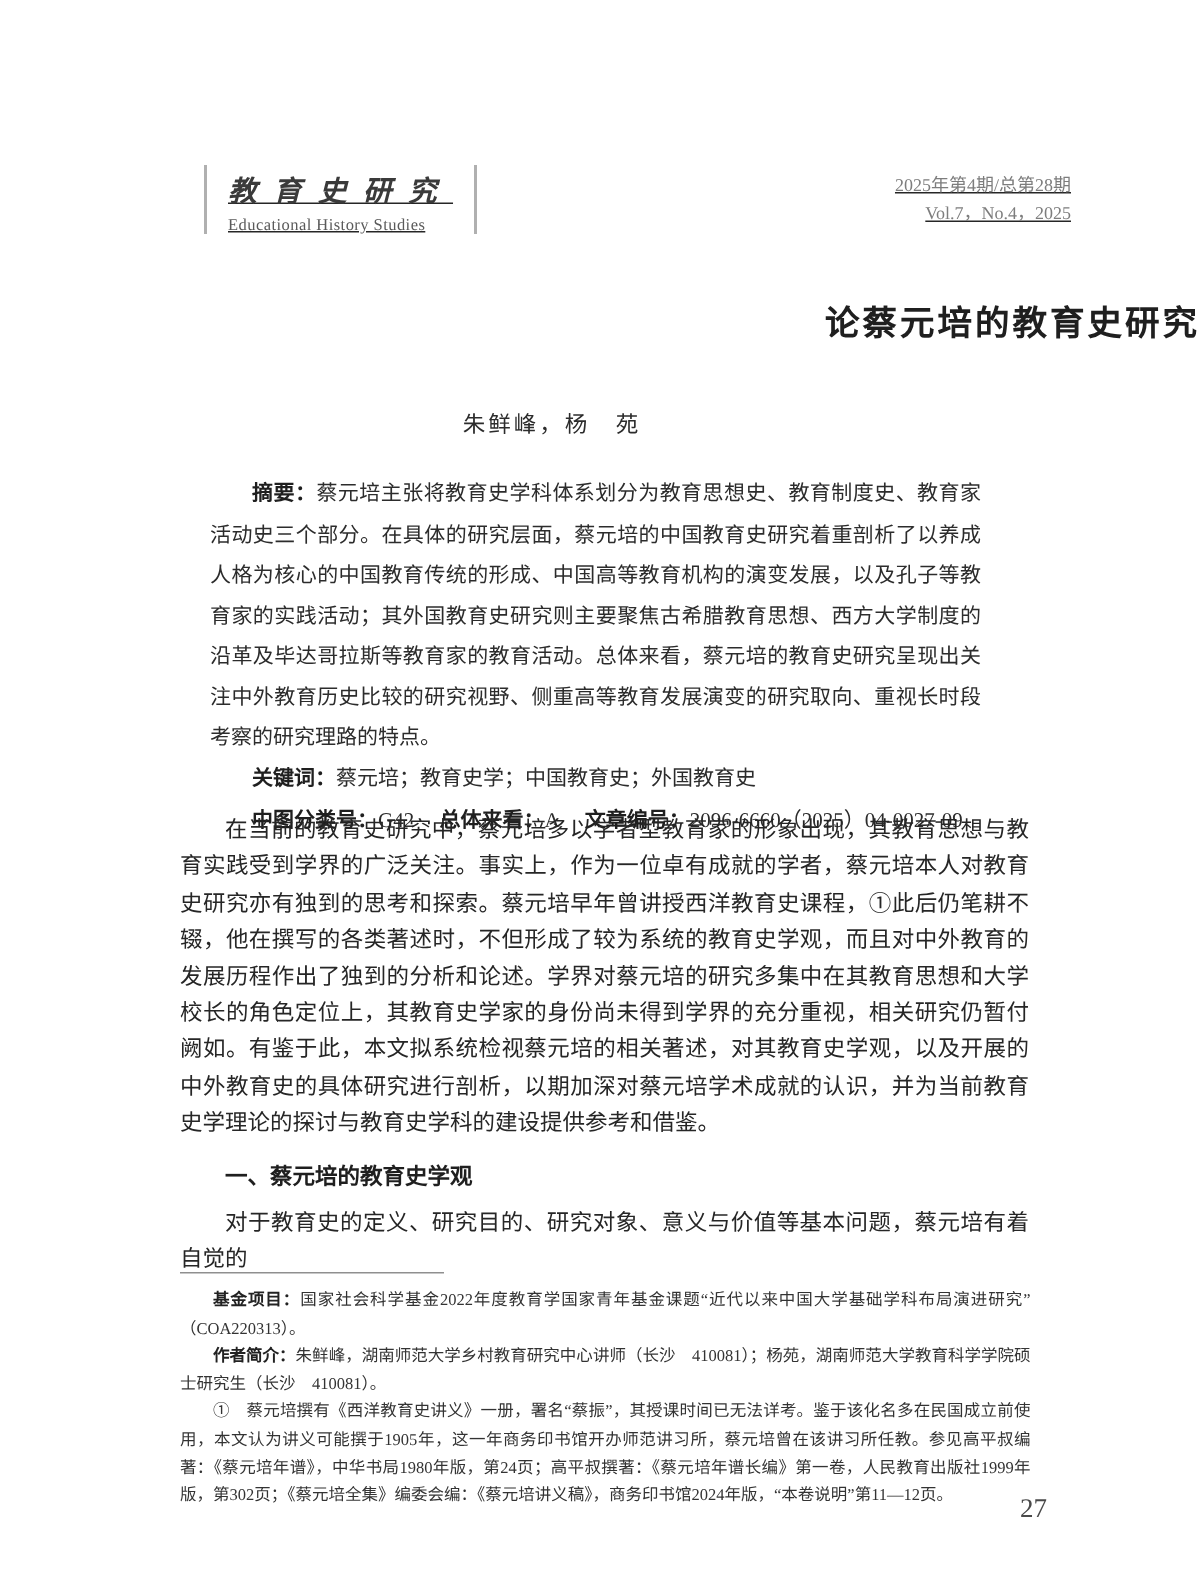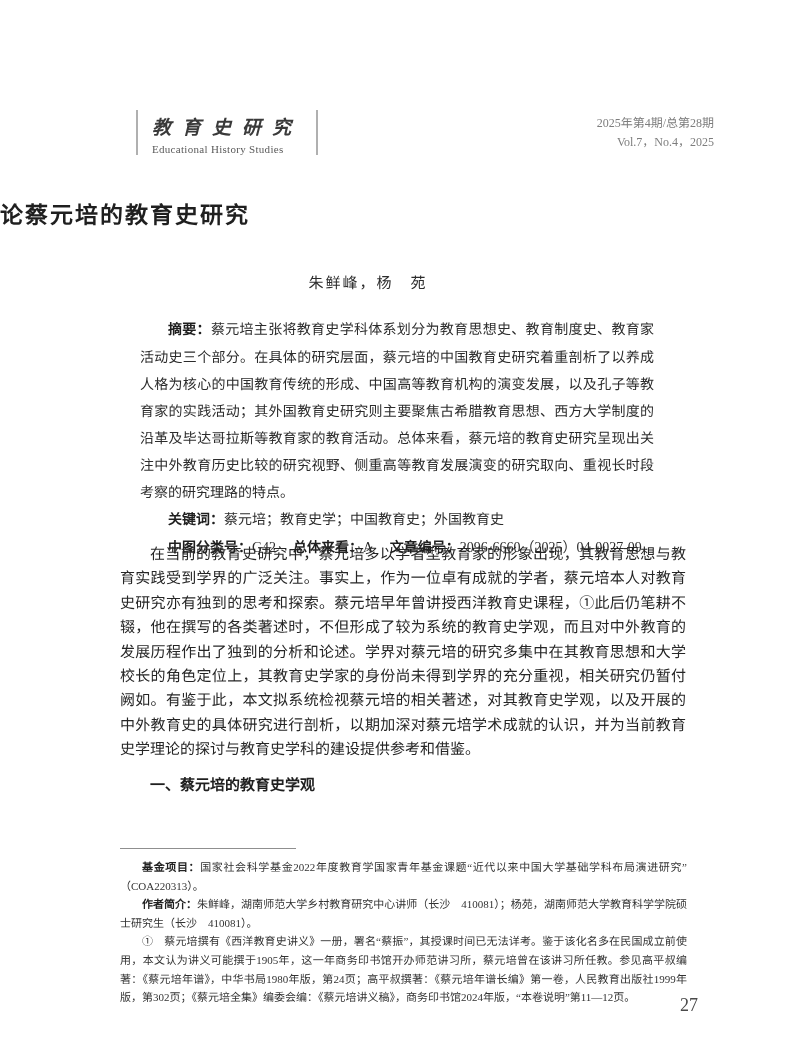--- a/index.html
+++ b/index.html
@@ -9,21 +9,21 @@
     font-family:"Liberation Serif","DejaVu Serif",serif;
     color:#262626;
     position:relative;
     overflow:hidden;
   }
   .page { position:absolute; inset:0; background:#fff; }
 
   
   .header {
     position:absolute; top:110px; left:136px; right:86px;
-    display:flex; justify-content:space-between; align-items:center;
+    display:flex; justify-content:space-between; align-items:center;text-decoration:underline;
   }
   .logo { display:flex; align-items:stretch; }
   .logo-bar { width:2px; background:#b0b0b0; }
   .logo-inner { padding:2px 14px 0 14px; text-align:left; }
   .logo-cn {
     font-family:"Liberation Serif","DejaVu Serif",serif;
     font-weight:bold; font-size:19px; letter-spacing:11px;
     color:#3a3a3a; white-space:nowrap; font-style:italic;
   }
   .logo-en {
@@ -31,21 +31,21 @@
     font-style:normal;
   }
   .issue-info {
     text-align:right; color:#7d7d7d; font-size:12px; line-height:19px;
     white-space:nowrap;
   }
 
   
   .article-title {
     position:absolute; top:196px; left:0; width:800px;
-    text-align:left;
+    text-align:right;
     font-family:"Liberation Sans","DejaVu Sans",sans-serif;
     font-weight:bold; font-size:23px; letter-spacing:2px; color:#1f1f1f;
   }
   .article-authors {
     position:absolute; top:271px; left:0; width:736px;
     text-align:center; font-size:15px; letter-spacing:2px; color:#2c2c2c;
   }
 
   
   .front-matter {
@@ -116,20 +116,21 @@
 
   <div class="front-matter">
     <p><span class="lbl">摘要：</span><span>蔡元培主张将教育史学科体系划分为教育思想史、教育制度史、教育家活动史三个部分。在具体的研究层面，蔡元培的中国教育史研究着重剖析了以养成人格为核心的中国教育传统的形成、中国高等教育机构的演变发展，以及孔子等教育家的实践活动；其外国教育史研究则主要聚焦古希腊教育思想、西方大学制度的沿革及毕达哥拉斯等教育家的教育活动。总体来看，蔡元培的教育史研究呈现出关注中外教育历史比较的研究视野、侧重高等教育发展演变的研究取向、重视长时段考察的研究理路的特点。</span></p>
     <p><span class="lbl">关键词：</span><span>蔡元培；教育史学；中国教育史；外国教育史</span></p>
     <p><span class="lbl">中图分类号：</span><span>G42</span><span class="meta-gap"></span><span class="lbl">总体来看：</span><span>A</span><span class="meta-gap"></span><span class="lbl">文章编号：</span><span>2096-6660（2025）04-0027-09</span></p>
   </div>
 
   <div class="body-text">
     <p>在当前的教育史研究中，蔡元培多以学者型教育家的形象出现，其教育思想与教育实践受到学界的广泛关注。事实上，作为一位卓有成就的学者，蔡元培本人对教育史研究亦有独到的思考和探索。蔡元培早年曾讲授西洋教育史课程，①此后仍笔耕不辍，他在撰写的各类著述时，不但形成了较为系统的教育史学观，而且对中外教育的发展历程作出了独到的分析和论述。学界对蔡元培的研究多集中在其教育思想和大学校长的角色定位上，其教育史学家的身份尚未得到学界的充分重视，相关研究仍暂付阙如。有鉴于此，本文拟系统检视蔡元培的相关著述，对其教育史学观，以及开展的中外教育史的具体研究进行剖析，以期加深对蔡元培学术成就的认识，并为当前教育史学理论的探讨与教育史学科的建设提供参考和借鉴。</p>
     <h2 class="section-heading">一、蔡元培的教育史学观</h2>
+    <p>对于教育史的定义、研究目的、研究对象、意义与价值等基本问题，蔡元培有着自觉的</p>
   </div>
 
   <div class="footnote-area">
     <div class="fn-divider"></div>
     <p><span class="fn-lbl">基金项目：</span><span>国家社会科学基金2022年度教育学国家青年基金课题“近代以来中国大学基础学科布局演进研究”（COA220313）。</span></p>
     <p><span class="fn-lbl">作者简介：</span><span>朱鲜峰，湖南师范大学乡村教育研究中心讲师（长沙　410081）；杨苑，湖南师范大学教育科学学院硕士研究生（长沙　410081）。</span></p>
     <p>①　蔡元培撰有《西洋教育史讲义》一册，署名“蔡振”，其授课时间已无法详考。鉴于该化名多在民国成立前使用，本文认为讲义可能撰于1905年，这一年商务印书馆开办师范讲习所，蔡元培曾在该讲习所任教。参见高平叔编著：《蔡元培年谱》，中华书局1980年版，第24页；高平叔撰著：《蔡元培年谱长编》第一卷，人民教育出版社1999年版，第302页；《蔡元培全集》编委会编：《蔡元培讲义稿》，商务印书馆2024年版，“本卷说明”第11—12页。</p>
   </div>
 
   <div class="page-number">27</div>

